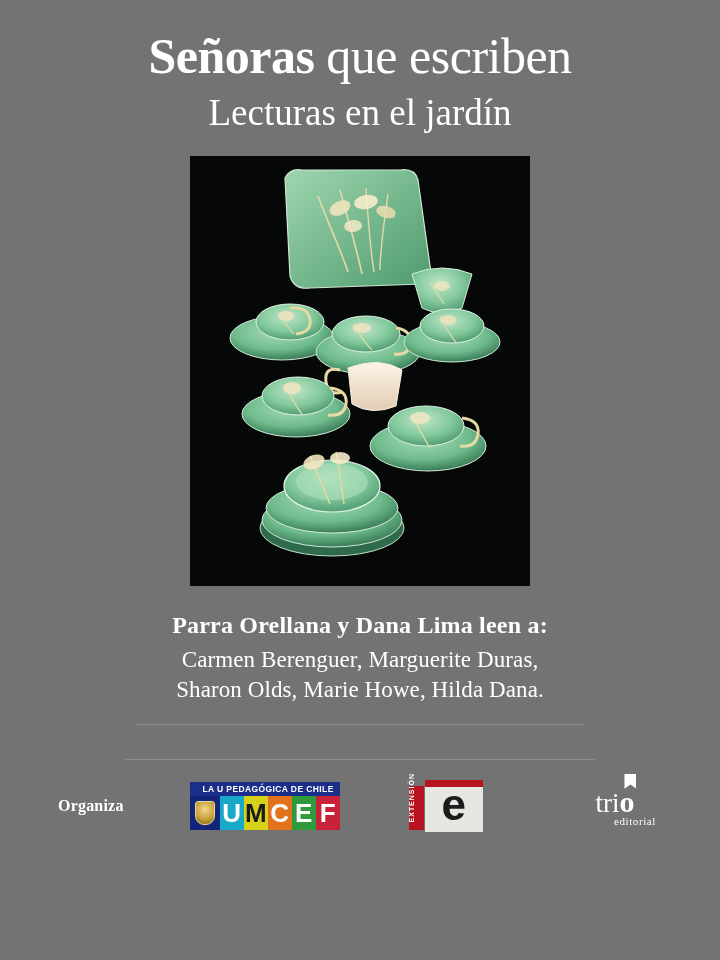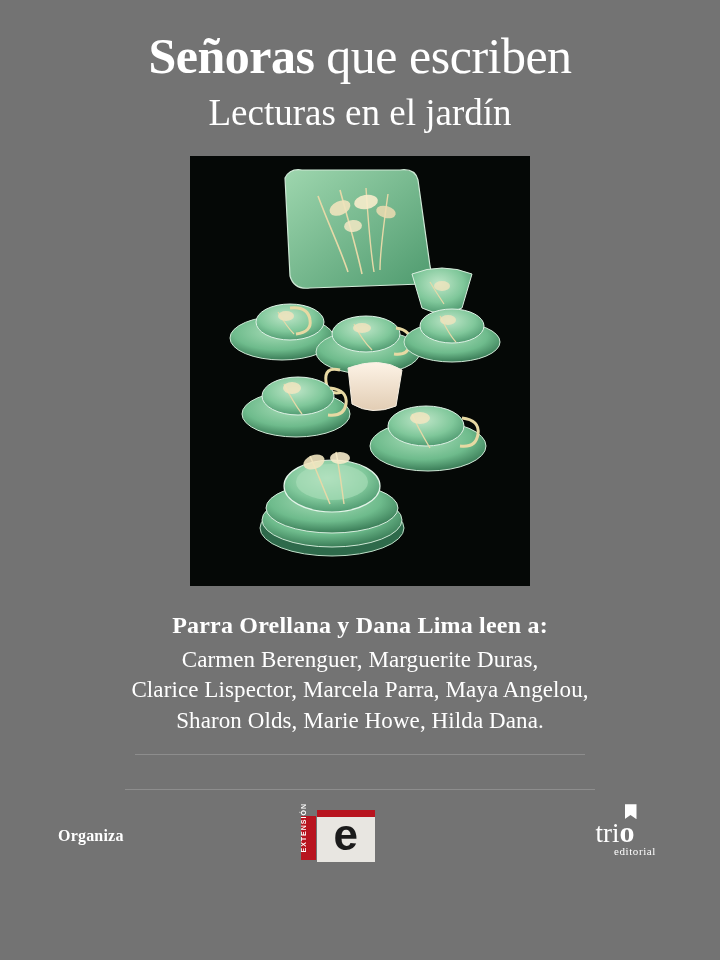--- a/index.html
+++ b/index.html
@@ -382,35 +382,49 @@
         <ellipse cx="124" cy="306" rx="11" ry="7" fill="#f2e5c0" opacity="0.9" transform="rotate(-20 124 306)"></ellipse>
         <ellipse cx="150" cy="302" rx="10" ry="6" fill="#f7eccb" opacity="0.9"></ellipse>
       </g>
     </svg>
   </div>
 
   <div class="readers">
     <div class="readers-lead">Parra Orellana y Dana Lima leen a:</div>
     <div class="authors">
       <div>Carmen Berenguer, Marguerite Duras,</div>
-      <div>Clarice Lispector, Marcela Parra, Maya Angelou,</div>
       <div>Sharon Olds, Marie Howe, Hilda Dana.</div>
     </div>
   </div>
 
   <div class="divider"></div>
 
   <div class="details">
   </div>
 
   <div class="divider narrow"></div>
 
   <div class="sponsors">
     <div class="organiza">Organiza</div>
 
+    <div class="umce-logo">
+      <div class="umce-top">LA U PEDAGÓGICA DE CHILE</div>
+      <div class="umce-bottom">
+        <div class="umce-crest">
+          <div class="shield"></div>
+        </div>
+        <div class="umce-letters">
+          <span class="l-u">U</span>
+          <span class="l-m">M</span>
+          <span class="l-c">C</span>
+          <span class="l-e">E</span>
+          <span class="l-f">F</span>
+        </div>
+      </div>
+    </div>
 
     <div class="umce-ext">
       <div class="ext-box">
         <div class="ext-bar-left">
           <span>EXTENSIÓN</span>
         </div>
         <div class="ext-e">e</div>
         <div class="ext-stripe"></div>
       </div>
     </div>

